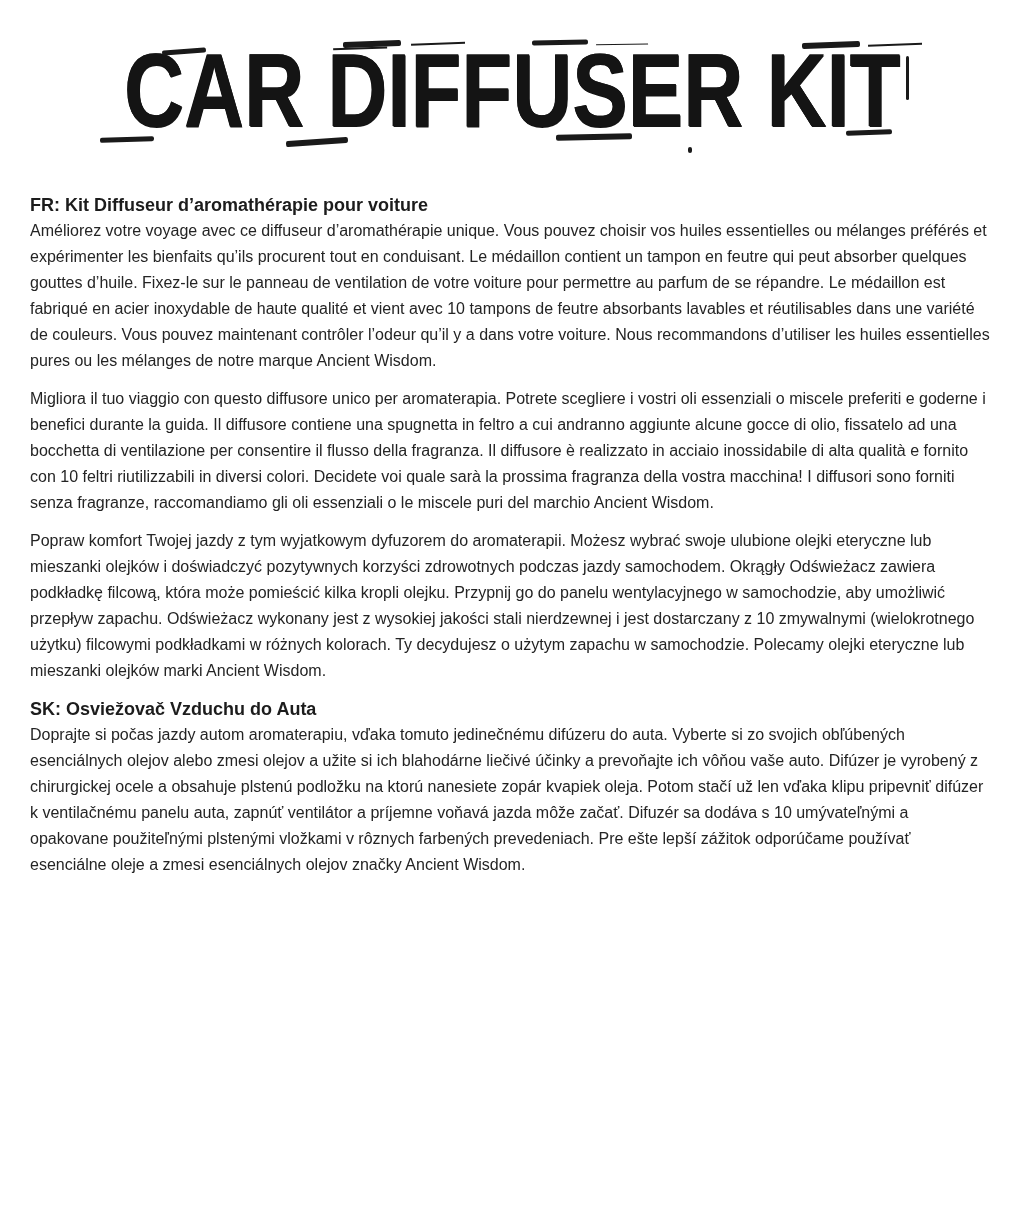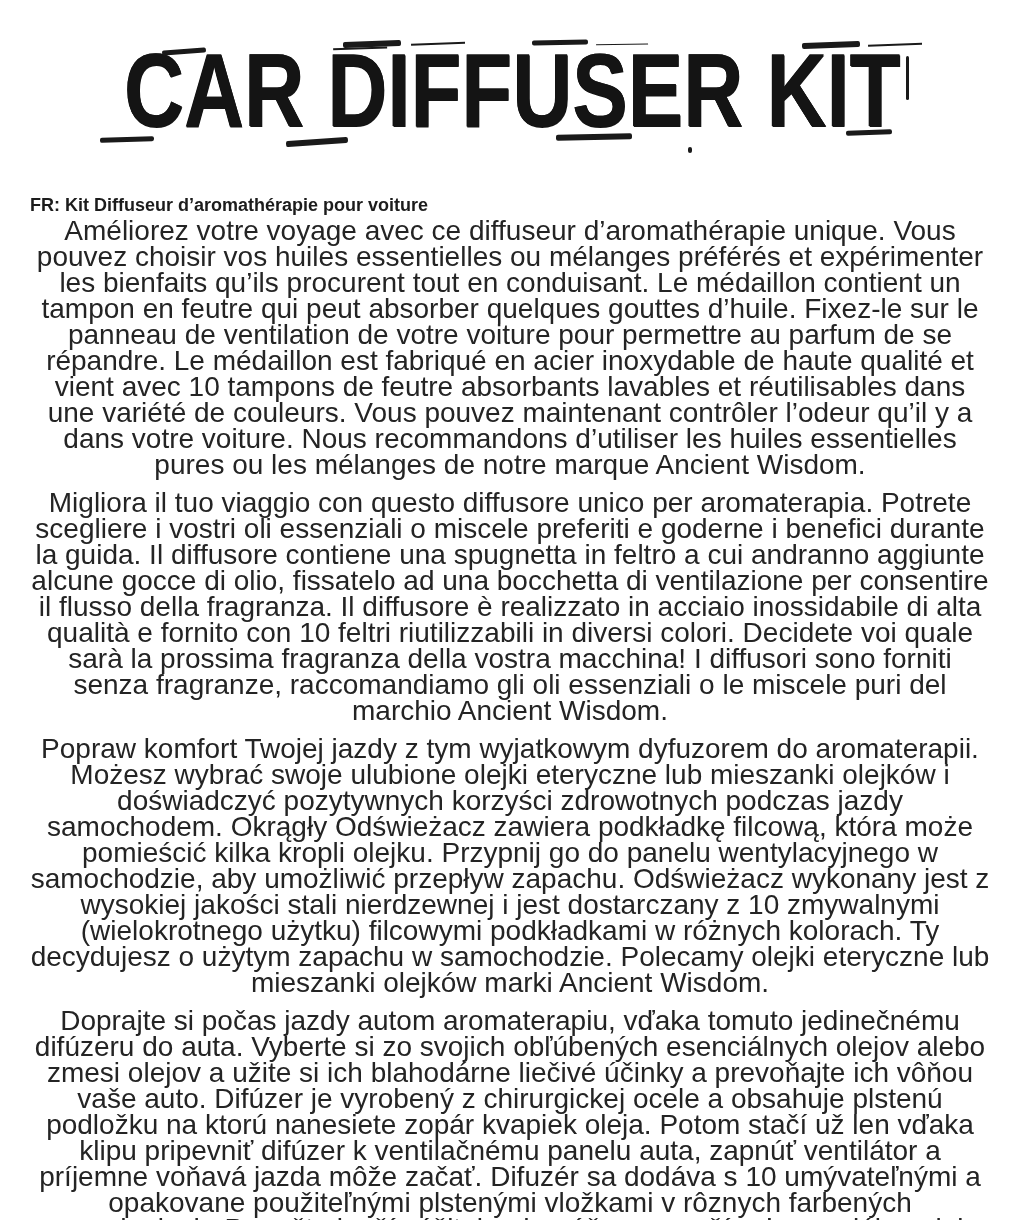--- a/index.html
+++ b/index.html
@@ -70,25 +70,25 @@
   .section { margin: 0 0 12px 0; }
   .section h2 {
     margin: 0;
     font-size: 18px;
     line-height: 26px;
     font-weight: bold;
     color: #1c1c1c;
   }
   .section p {
     margin: 0;
-    font-size: 28px;
+    font-size: 16px;
     line-height: 26px;
     font-weight: normal;
     color: #242424;
-    text-align: center;
+    text-align: left;
   }
 </style>
 </head>
 <body>
 
 <div class="page">
 
   <div class="title-wrap">
     <h1 class="title">CAR DIFFUSER KIT</h1>
     <span class="mark m1"></span>
@@ -112,17 +112,18 @@
 
     <div class="section">
       <p>Migliora il tuo viaggio con questo diffusore unico per aromaterapia. Potrete scegliere i vostri oli essenziali o miscele preferiti e goderne i benefici durante la guida. Il diffusore contiene una spugnetta in feltro a cui andranno aggiunte alcune gocce di olio, fissatelo ad una bocchetta di ventilazione per consentire il flusso della fragranza. Il diffusore è realizzato in acciaio inossidabile di alta qualità e fornito con 10 feltri riutilizzabili in diversi colori. Decidete voi quale sarà la prossima fragranza della vostra macchina! I diffusori sono forniti senza fragranze, raccomandiamo gli oli essenziali o le miscele puri del marchio Ancient Wisdom.</p>
     </div>
 
     <div class="section">
       <p>Popraw komfort Twojej jazdy z tym wyjatkowym dyfuzorem do aromaterapii.  Możesz wybrać swoje ulubione olejki eteryczne lub mieszanki olejków i doświadczyć pozytywnych korzyści zdrowotnych podczas jazdy samochodem. Okrągły Odświeżacz zawiera podkładkę filcową, która może pomieścić kilka kropli olejku. Przypnij go do panelu wentylacyjnego w samochodzie, aby umożliwić przepływ zapachu. Odświeżacz wykonany jest z wysokiej jakości stali nierdzewnej i jest dostarczany z 10 zmywalnymi (wielokrotnego użytku) filcowymi podkładkami w różnych kolorach. Ty decydujesz o użytym zapachu w samochodzie. Polecamy olejki eteryczne lub mieszanki olejków marki Ancient Wisdom.</p>
     </div>
 
     <div class="section">
+      <h2>SK: Osviežovač Vzduchu do Auta</h2>
       <p>Doprajte si počas jazdy autom aromaterapiu, vďaka tomuto jedinečnému difúzeru do auta. Vyberte si zo svojich obľúbených esenciálnych olejov alebo zmesi olejov a užite si ich blahodárne liečivé účinky a prevoňajte ich vôňou vaše auto. Difúzer je vyrobený z chirurgickej ocele a obsahuje plstenú podložku na ktorú nanesiete zopár kvapiek oleja. Potom stačí už len vďaka klipu pripevniť difúzer k ventilačnému panelu auta, zapnúť ventilátor a príjemne voňavá jazda môže začať. Difuzér sa dodáva s 10 umývateľnými a opakovane použiteľnými plstenými vložkami v rôznych farbených prevedeniach. Pre ešte lepší zážitok odporúčame používať esenciálne oleje a zmesi esenciálnych olejov značky Ancient Wisdom.</p>
     </div>
 
   </div>
 </div>
 
 </body></html>

